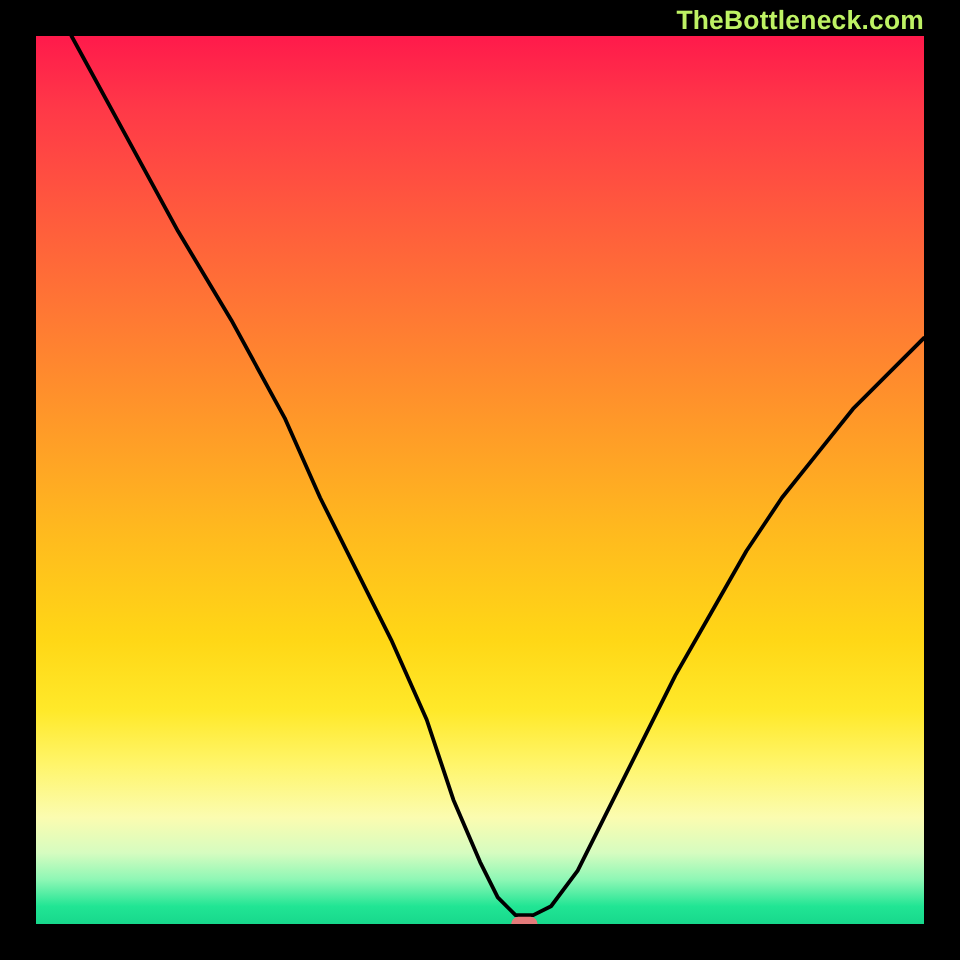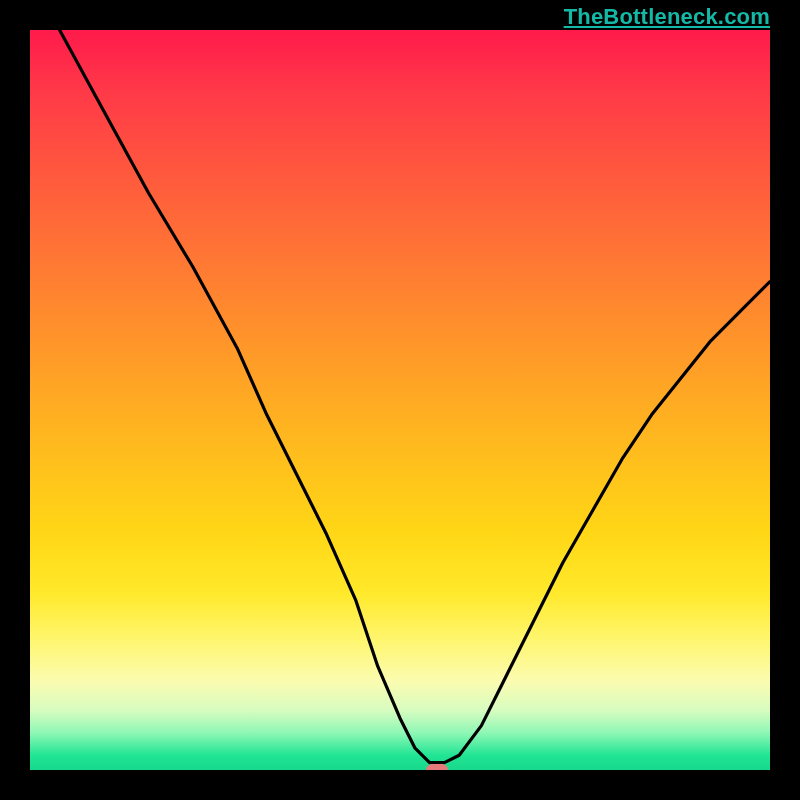--- a/index.html
+++ b/index.html
@@ -51,23 +51,22 @@
     position: absolute;
     inset: 0;
   }
   .watermark {
     position: absolute;
     top: 4px;
     right: 30px;
     font-family: Arial, Helvetica, sans-serif;
     font-size: 22px;
     font-weight: 600;
-    color: #14b8a6;
+    color: #bef264;
     letter-spacing: 0.2px;
-    text-decoration: underline;
   }
   .marker {
     position: absolute;
     width: 22px;
     height: 12px;
     border-radius: 6px;
     background: #e47a7a;
     transform: translate(-50%, -50%);
   }
 </style>

